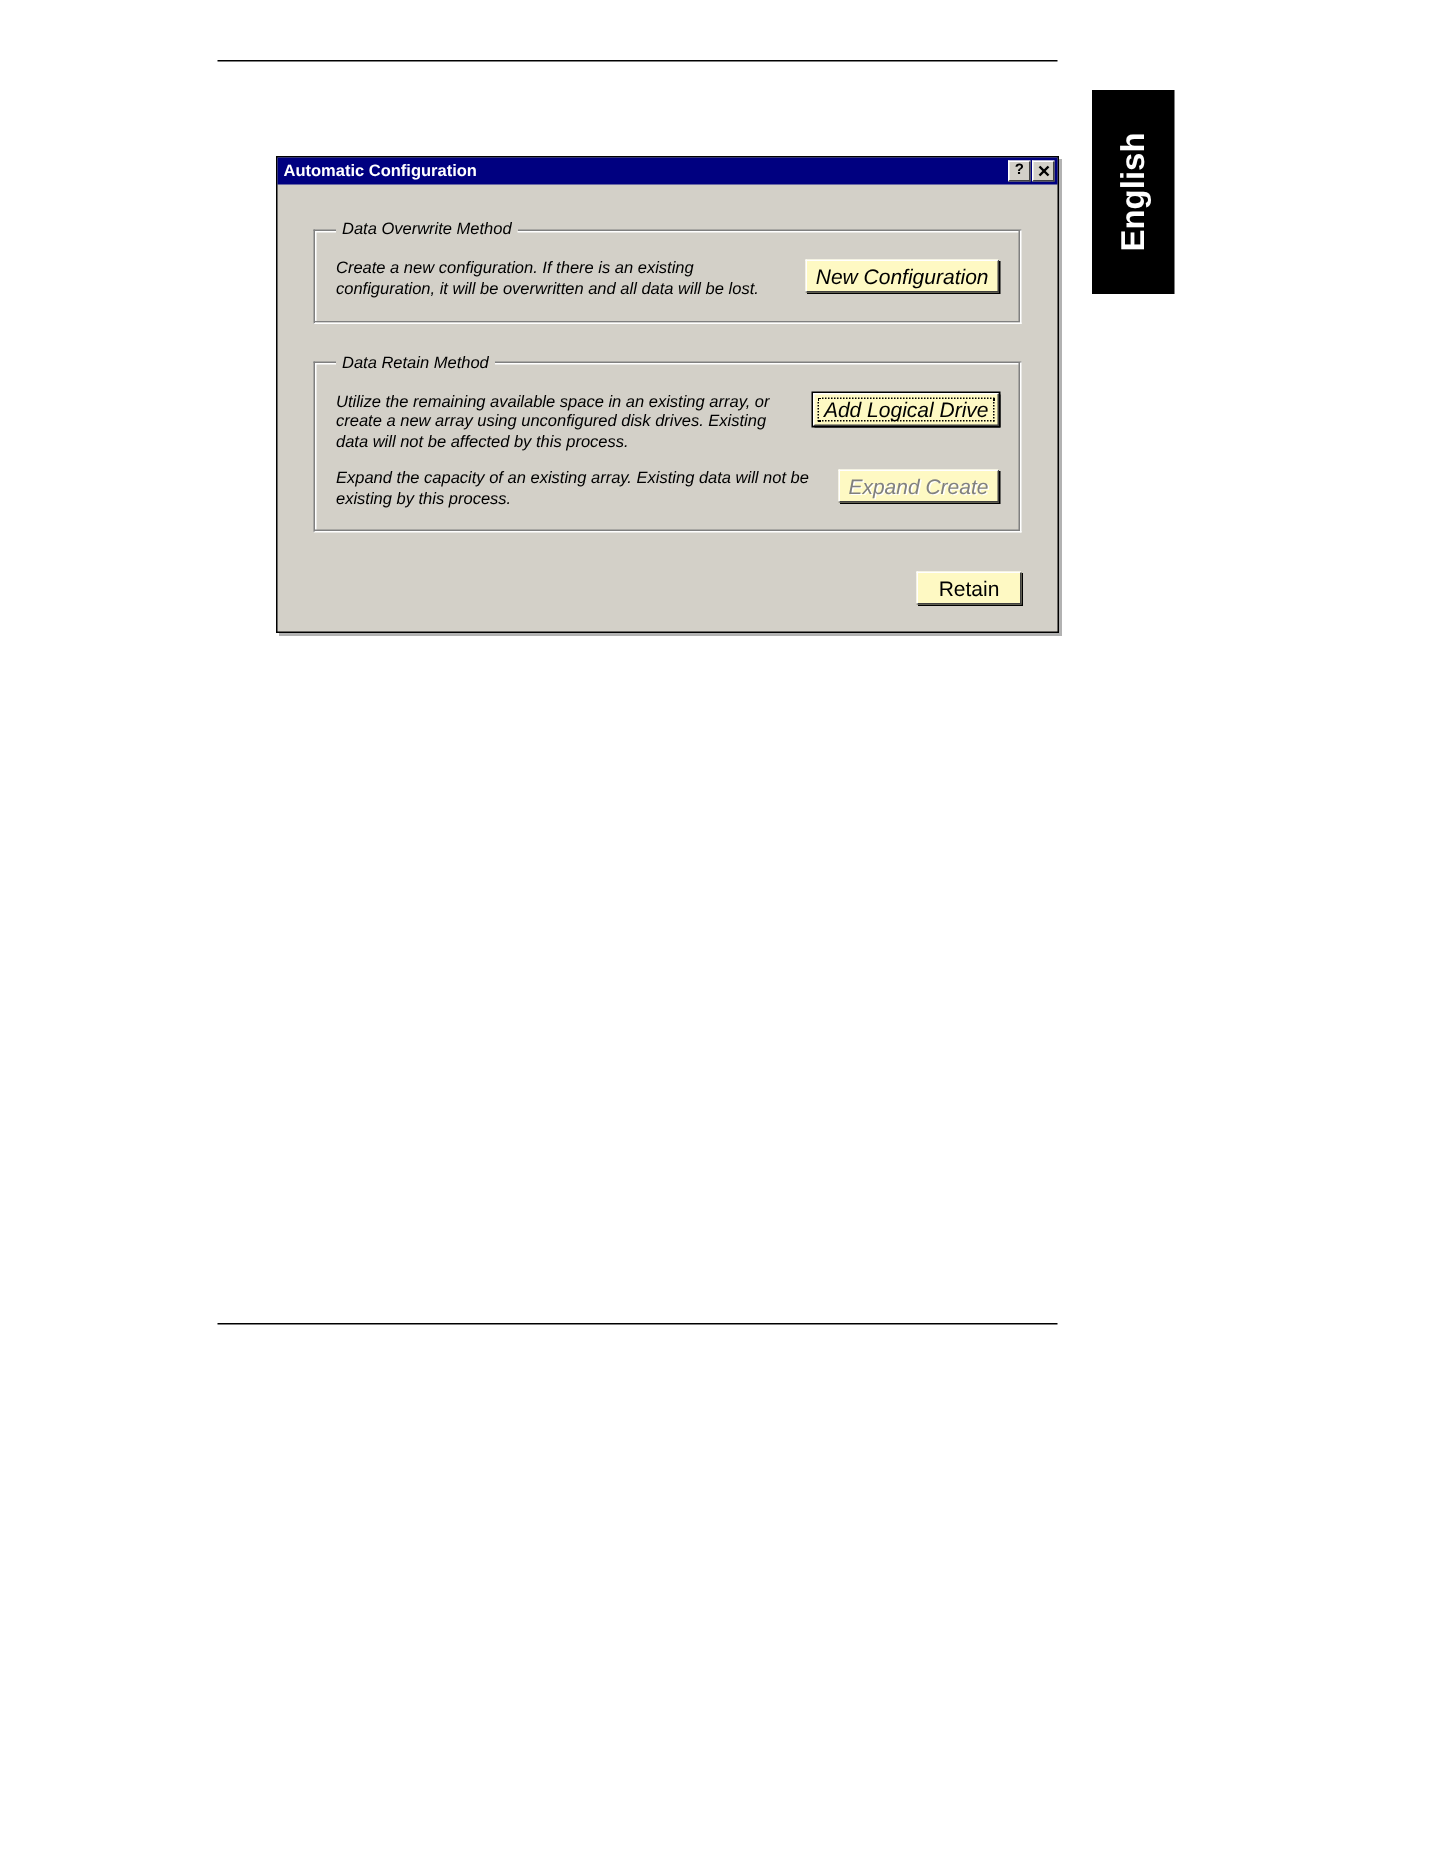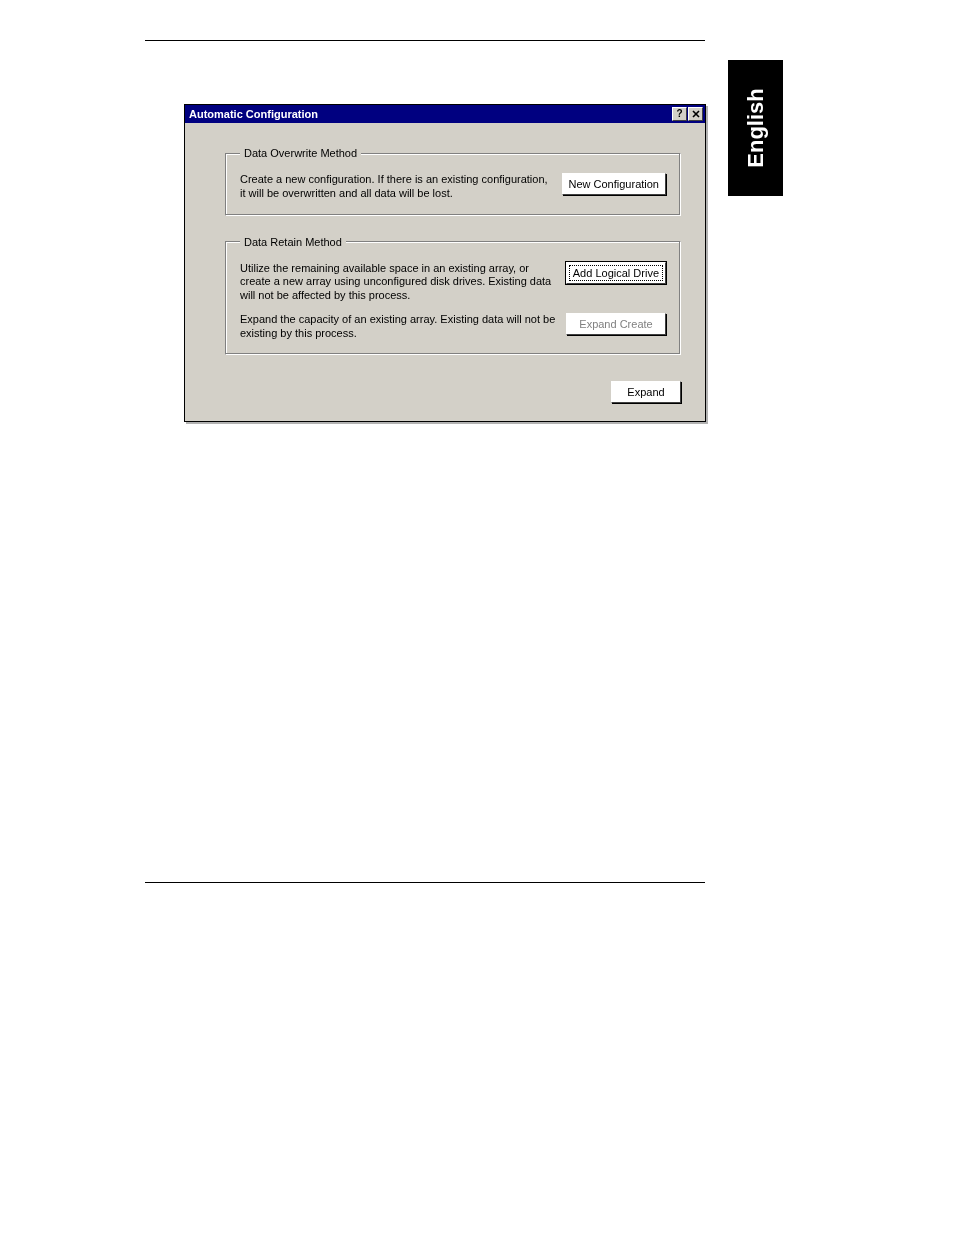--- a/index.html
+++ b/index.html
@@ -101,21 +101,22 @@
   .title-btn svg { display:block; }
   .dialog-body {
     padding: 24px 24px 18px 24px;
   }
   fieldset.group {
     border: 1px solid #808080;
     border-right-color: #fff;
     border-bottom-color: #fff;
     box-shadow: inset -1px -1px 0 #808080, inset 1px 1px 0 #fff;
     padding: 14px 14px 14px 14px;
-    margin: 0 0 20px 16px;
+    margin: 0 0 20px 0;
+    font-style: italic;
   }
   fieldset.group legend {
     padding: 0 4px;
     font-size: 11px;
     color: #000;
     background: #d3d0c8;
   }
   .row {
     display: flex;
     align-items: flex-start;
@@ -125,28 +126,28 @@
   .row:last-child { margin-bottom: 0; }
   .desc {
     flex: 1;
     font-size: 11px;
     line-height: 1.25;
     color: #000;
   }
   .w9x-btn {
     min-width: 100px;
     height: 22px;
-    background: #ffffff;
+    background: #fef9c3;
     border: 1px solid #808080;
     border-top-color: #fff;
     border-left-color: #fff;
     border-right-color: #404040;
     border-bottom-color: #404040;
     box-shadow: 1px 1px 0 #000;
-    font-size: 11px;
+    font-size: 14px;
     color: #000;
     padding: 0 6px;
     display: inline-flex;
     align-items: center;
     justify-content: center;
     white-space: nowrap;
     box-sizing: border-box;
   }
   .w9x-btn.focused {
     outline: 1px dotted #000;
@@ -211,18 +212,18 @@
           <div class="w9x-btn focused">Add Logical Drive</div>
         </div>
 
         <div class="row">
           <div class="desc">Expand the capacity of an existing array. Existing data will not be existing by this process.</div>
           <div class="w9x-btn disabled">Expand Create</div>
         </div>
       </fieldset>
 
       <div class="footer-row">
-        <div class="w9x-btn">Expand</div>
+        <div class="w9x-btn">Retain</div>
       </div>
 
     </div>
   </div>
 </div>
 
 </body></html>

